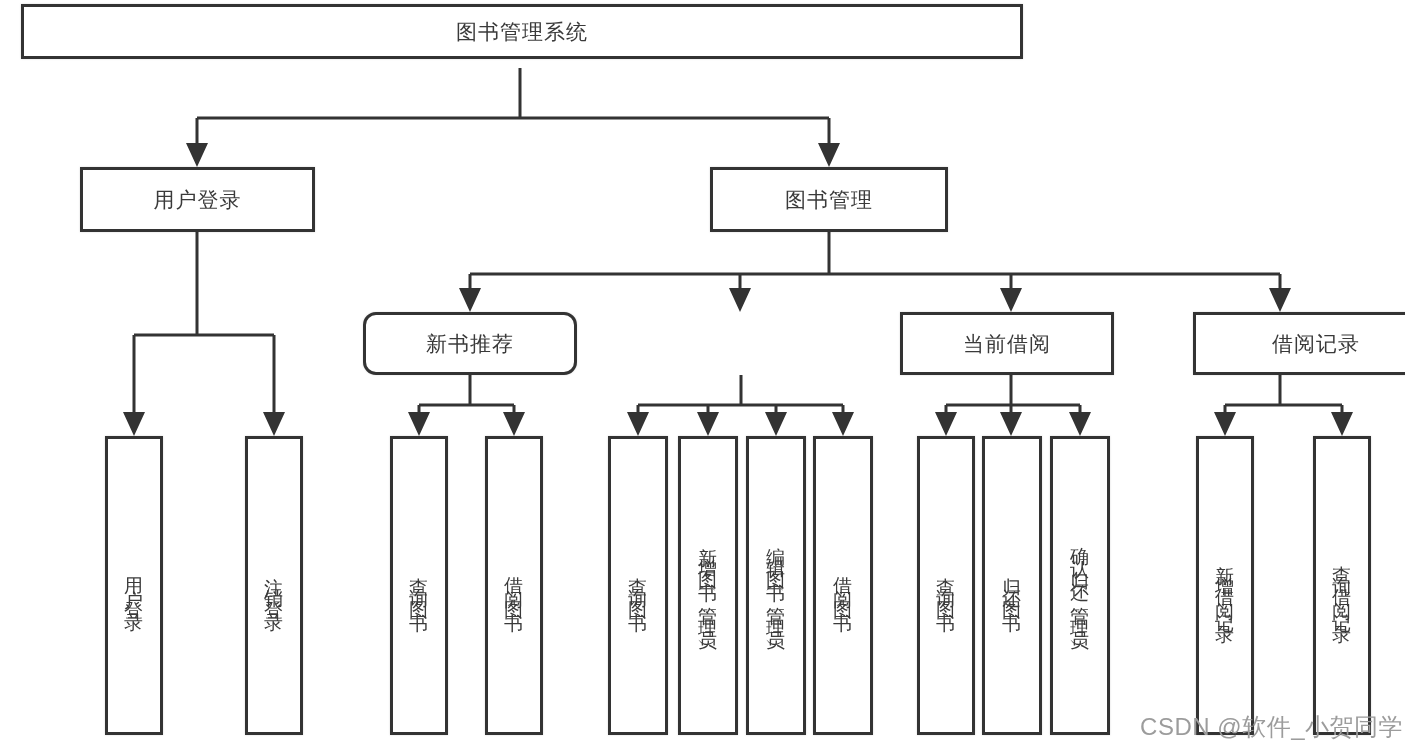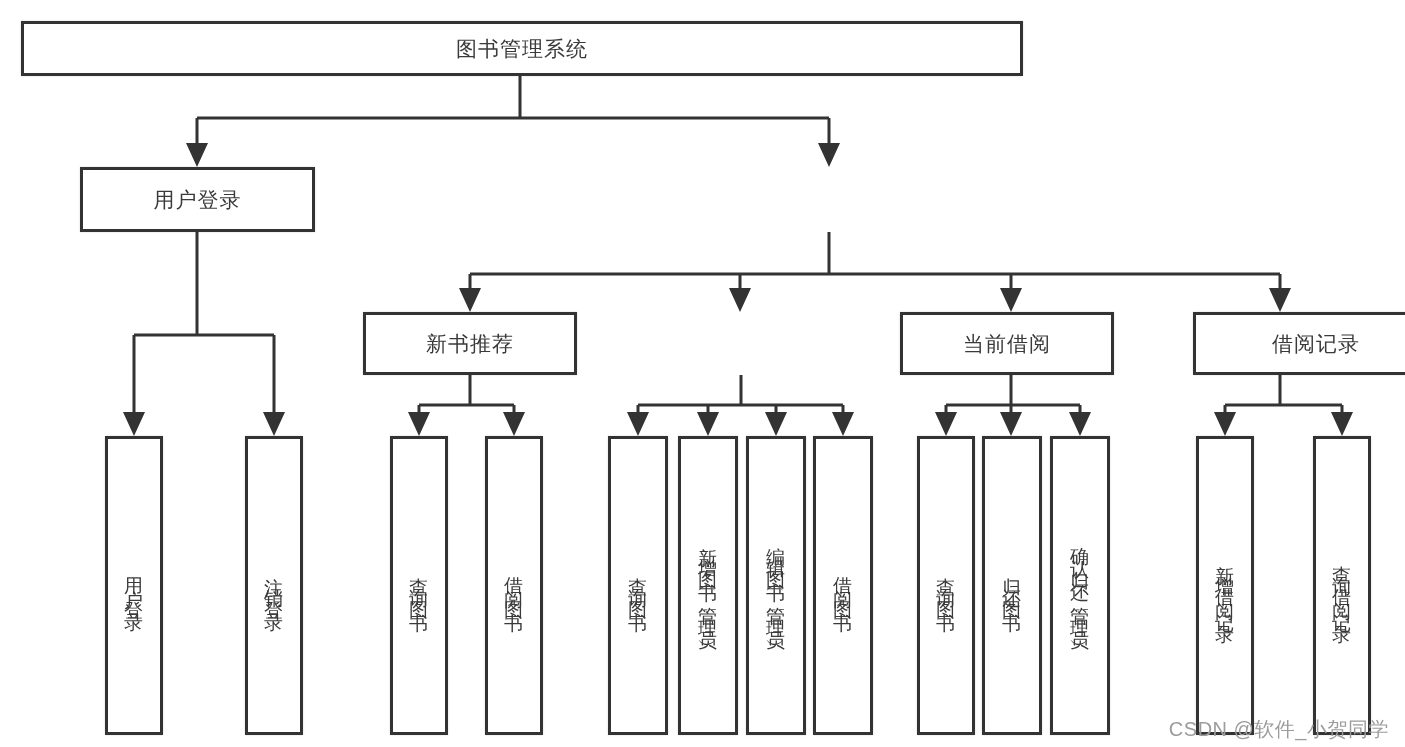--- a/index.html
+++ b/index.html
@@ -49,47 +49,47 @@
     height:299px;
     font-size:19px;
   }
   .v-text{
     writing-mode:vertical-rl;
     text-orientation:mixed;
     letter-spacing:12px;
     line-height:1;
     white-space:nowrap;
   }
-  .root-box{left:21px;top:21px;width:1002px;height:55px;}
+  .root-box{left:21px;top:4px;width:1002px;height:55px;}
   .l2-user{left:80px;top:167px;width:235px;height:65px;}
   .l2-book{left:710px;top:167px;width:238px;height:65px;}
   .l3{top:312px;height:63px;}
-  .l3-new{left:363px;width:214px;}
+  .l3-new{left:363px;width:214px;border-radius:13px;}
   .l3-borrow{left:633px;width:216px;}
   .l3-current{left:900px;width:214px;}
   .l3-record{left:1173px;width:246px;margin-left:20px;}
   .leaf-login{left:105px;width:58px;}
   .leaf-logout{left:245px;width:58px;}
   .leaf-new-query{left:390px;width:58px;}
   .leaf-new-borrow{left:485px;width:58px;}
   .leaf-bor-query{left:608px;width:60px;}
   .leaf-bor-add{left:678px;width:60px;}
   .leaf-bor-edit{left:746px;width:60px;}
   .leaf-bor-borrow{left:813px;width:60px;}
   .leaf-cur-query{left:917px;width:58px;}
   .leaf-cur-return{left:982px;width:60px;}
   .leaf-cur-confirm{left:1050px;width:60px;}
   .leaf-rec-add{left:1196px;width:58px;}
   .leaf-rec-query{left:1313px;width:58px;}
   .watermark{
     position:absolute;
-    right:16px;
+    right:2px;
     bottom:4px;
     color:var(--watermark);
-    font-size:20px;
+    font-size:24px;
     letter-spacing:0.5px;
   }
 </style>
 </head>
 <body>
 
 <div class="stage">
 
   <svg class="connectors" width="1405" height="747" viewBox="0 0 1405 747">
     <path fill="none" stroke="var(--line)" stroke-width="3" d="
@@ -109,20 +109,23 @@
       M935 412h22L946 436z M1000 412h22L1011 436z M1069 412h22L1080 436z
       M1214 412h22L1225 436z M1331 412h22L1342 436z"></path>
   </svg>
 
   <div class="box h-box root-box">
     <span>图书管理系统</span>
   </div>
 
   <div class="box h-box l2-user">
     <span>用户登录</span>
+  </div>
+  <div class="box h-box l2-book">
+    <span>图书管理</span>
   </div>
 
   <div class="box h-box l3 l3-new">
     <span>新书推荐</span>
   </div>
   <div class="box h-box l3 l3-current">
     <span>当前借阅</span>
   </div>
   <div class="box h-box l3 l3-record">
     <span>借阅记录</span>

